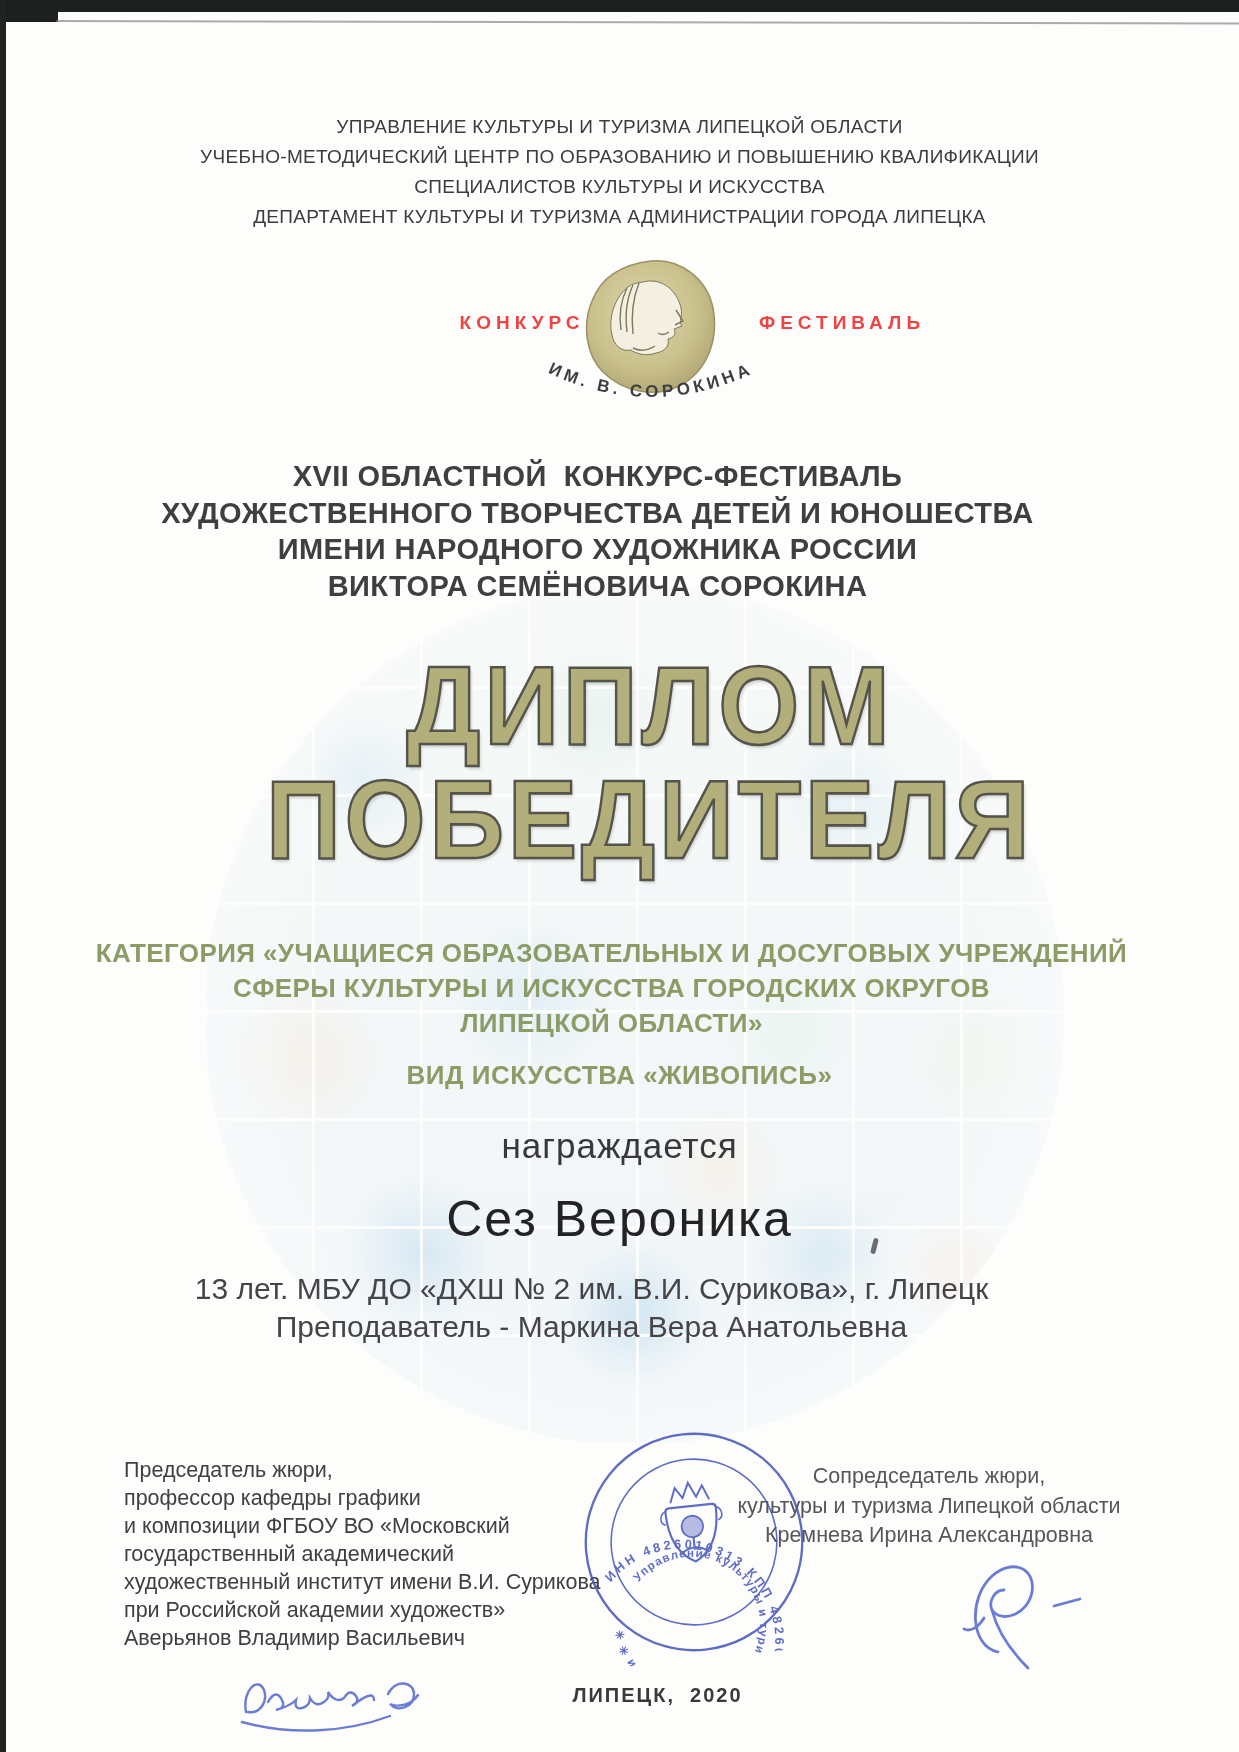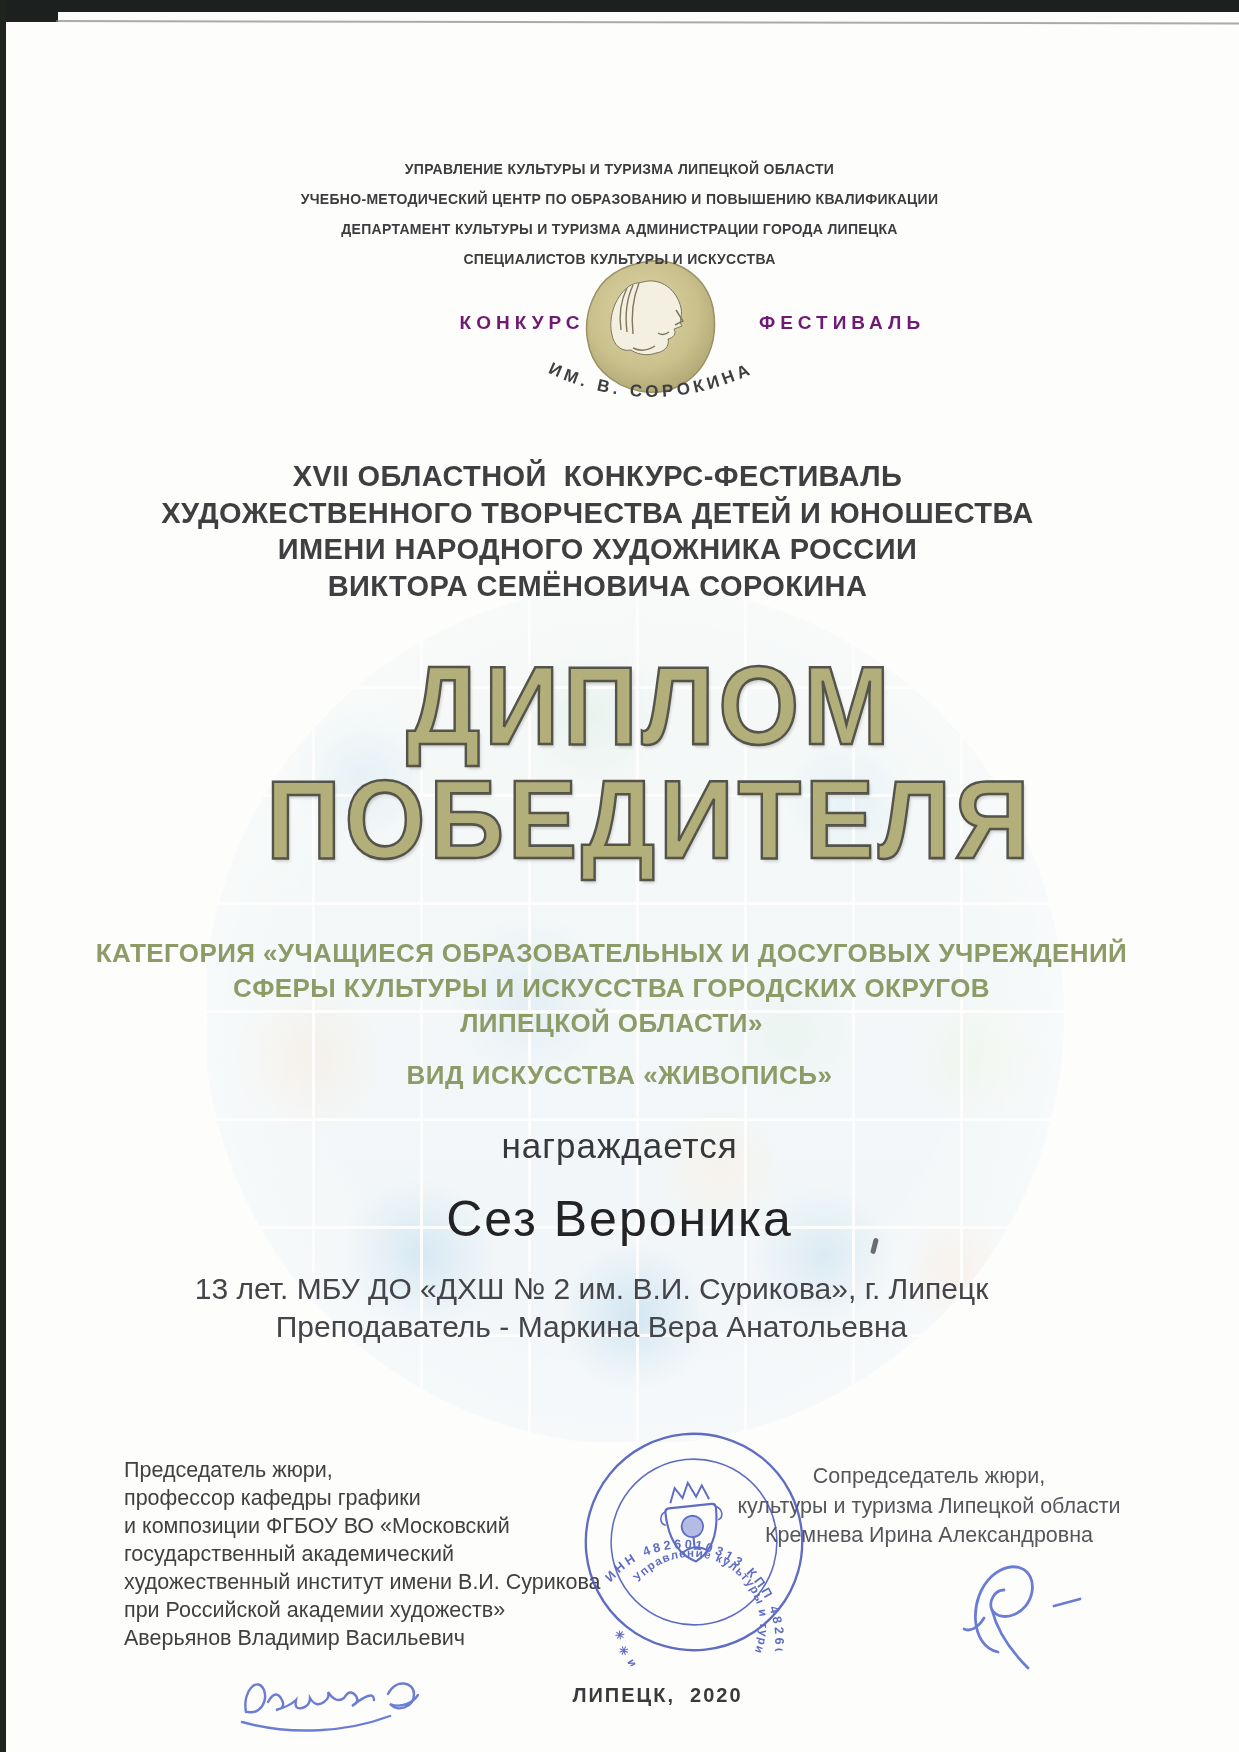--- a/index.html
+++ b/index.html
@@ -39,25 +39,25 @@
       radial-gradient(circle 80px at 88% 80%, rgba(245,205,175,.45), transparent 75%),
       radial-gradient(circle 85px at 60% 68%, rgba(250,225,195,.4), transparent 75%),
       linear-gradient(180deg,#f0f6f5,#ebf2f7);
   }
   .collage::after{
     content:"";position:absolute;inset:0;border-radius:50%;
     background:radial-gradient(circle at 50% 50%, rgba(255,255,255,0) 52%, rgba(255,255,255,.9) 94%);
   }
 
   
-  .org-header{top:112px;z-index:3;font-weight:bold;font-size:14px;line-height:30px;
-    letter-spacing:.3px;color:#3c3c3e;margin-top:42px;}
-
-  
-  .logo-word{top:312px;z-index:3;font-weight:bold;font-size:19px;letter-spacing:5px;color:#701a75;}
+  .org-header{top:112px;z-index:3;font-weight:normal;font-size:19px;line-height:30px;
+    letter-spacing:.3px;color:#3c3c3e;}
+
+  
+  .logo-word{top:312px;z-index:3;font-weight:bold;font-size:19px;letter-spacing:5px;color:#ef4444;}
   .logo-word.left{left:452px;width:140px;text-align:center;}
   .logo-word.right{left:742px;width:200px;text-align:center;}
   .medallion{left:583px;top:258px;width:136px;height:140px;z-index:2;}
   .arc-svg{left:500px;top:352px;width:302px;height:100px;z-index:3;}
   .arc-svg text{font-weight:bold;font-size:17px;letter-spacing:4px;fill:#3e3e40;}
 
   
   .comp-title{top:458px;z-index:3;font-weight:bold;font-size:29px;line-height:36.5px;
     color:#3f3e40;letter-spacing:.4px;transform:translateX(-22px);}
 
@@ -106,22 +106,22 @@
   <div class="abs scan-corner"></div>
   <div class="abs scan-left"></div>
   <div class="abs scan-hairline"></div>
   <div class="abs scan-speck"></div>
 
   <div class="abs collage"></div>
 
   <div class="org-header center">
     <div>УПРАВЛЕНИЕ КУЛЬТУРЫ И ТУРИЗМА ЛИПЕЦКОЙ ОБЛАСТИ</div>
     <div>УЧЕБНО-МЕТОДИЧЕСКИЙ ЦЕНТР ПО ОБРАЗОВАНИЮ И ПОВЫШЕНИЮ КВАЛИФИКАЦИИ</div>
+    <div>СПЕЦИАЛИСТОВ КУЛЬТУРЫ И ИСКУССТВА</div>
     <div>ДЕПАРТАМЕНТ КУЛЬТУРЫ И ТУРИЗМА АДМИНИСТРАЦИИ ГОРОДА ЛИПЕЦКА</div>
-    <div>СПЕЦИАЛИСТОВ КУЛЬТУРЫ И ИСКУССТВА</div>
   </div>
 
   <div class="abs logo-word left">КОНКУРС</div>
   <div class="abs logo-word right">ФЕСТИВАЛЬ</div>
 
   <svg class="abs medallion" viewBox="0 0 136 140">
     <defs>
       <radialGradient id="gold" cx="45%" cy="40%" r="70%">
         <stop offset="0%" stop-color="#ddd6a8"></stop>
         <stop offset="60%" stop-color="#c9c08c"></stop>

